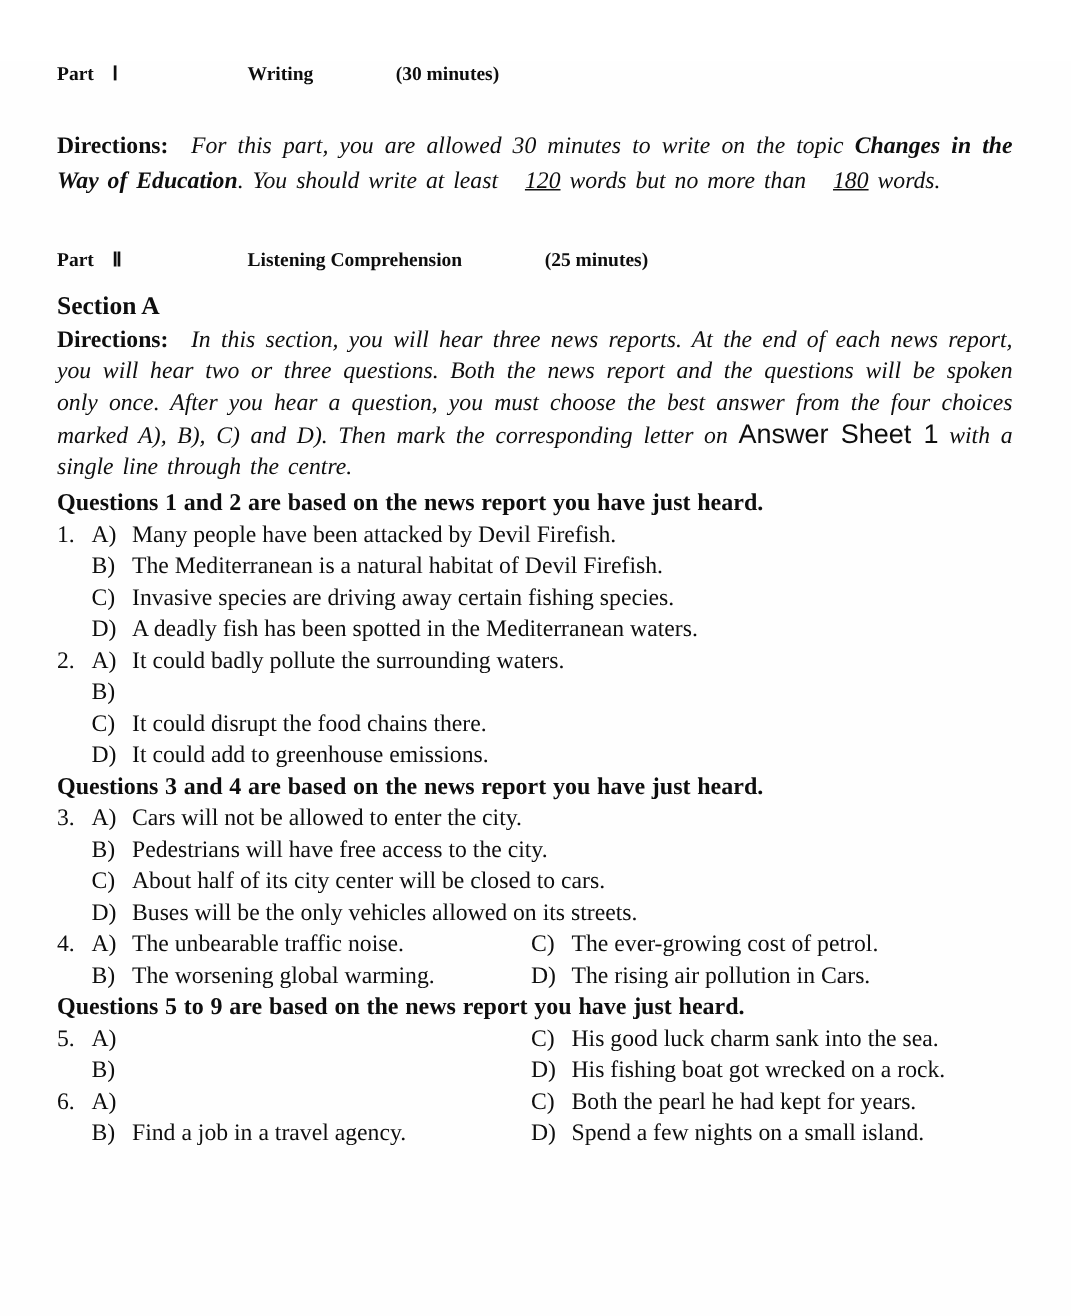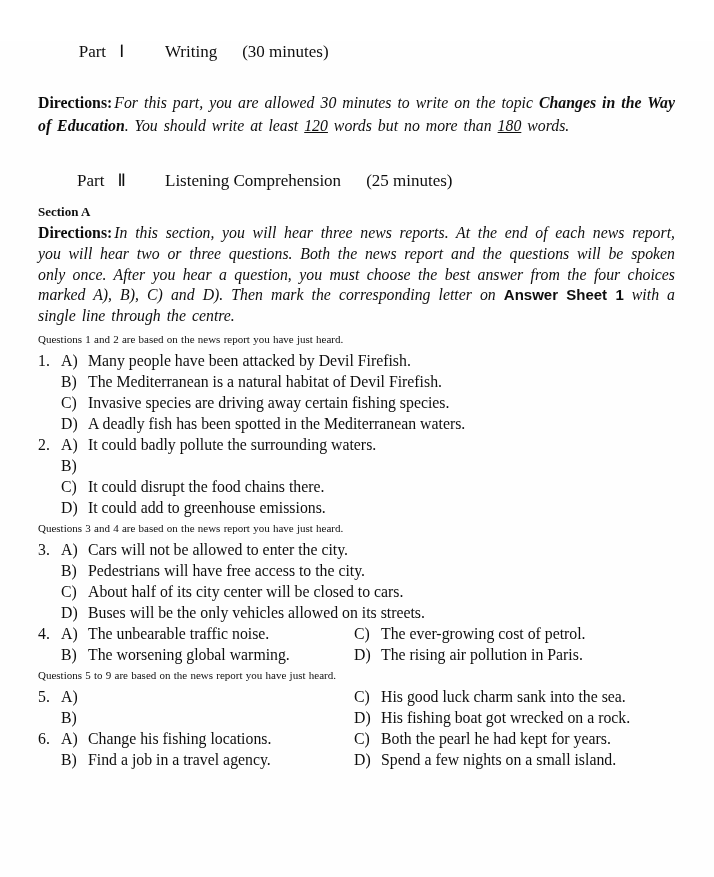--- a/index.html
+++ b/index.html
@@ -20,58 +20,57 @@
     margin-top:74px;
     text-align:center;
     font-size:29px;
     font-weight:bold;
     letter-spacing:0.5px;
     white-space:nowrap;
   }
   .part-heading {
     display:flex;
     align-items:baseline;
-    font-weight:normal;
-    font-size:17px;
-    text-align:center;
+    font-weight:bold;
+    font-size:13px;
   }
   .part-heading.p1 { margin-top:41px; }
   .part-heading.p2 { margin-top:33px; }
   .part-label { width:127px; flex-shrink:0; word-spacing:9px; }
-  .part-duration { margin-left:25px; }
+  .part-duration { margin-left:55px; }
   .directions {
     font-style:italic;
     font-size:15.8px;
     text-align:justify;
     word-spacing:2px;
   }
   .directions.d1 { margin-top:29px; line-height:23px; }
   .directions.d2 { margin-top:3px;  line-height:20.8px; }
   .dir-label {
     font-style:normal;
     font-weight:bold;
-    margin-right:2px;
+    margin-right:15px;
   }
   .topic { font-weight:bold; }
-  .u { text-decoration:underline; }
+  .u { text-decoration:underline;margin-left:12px; }
   .sheet {
     font-style:normal;
-    font-weight:bold;
+    font-weight:normal;
     font-family:"Liberation Sans", sans-serif;
-    font-size:15px;
+    font-size:18px;
   }
   .section-heading {
     margin-top:13px;
     font-weight:bold;
-    font-size:13px;
+    font-size:17px;
   }
   .qblock { margin-top:2px; font-size:15.8px; }
   .group-header {
-    font-weight:normal;
-    font-size:11px;
+    font-weight:bold;
+    font-size:16px;
     line-height:21px;
     word-spacing:0.5px;
   }
   .opt-line { display:flex; line-height:21px; white-space:nowrap; }
   .qnum   { width:23px; flex-shrink:0; }
   .letter { width:27px; flex-shrink:0; }
   .two-col {
     display:grid;
     grid-template-columns:316px auto;
     grid-auto-flow:column;
@@ -186,21 +185,21 @@
         <span class="qnum"></span>
         <span class="letter">B)</span>
         <span>The worsening global warming.</span>
       </div>
       <div class="opt-line">
         <span class="letter">C)</span>
         <span>The ever-growing cost of petrol.</span>
       </div>
       <div class="opt-line">
         <span class="letter">D)</span>
-        <span>The rising air pollution in Paris.</span>
+        <span>The rising air pollution in Cars.</span>
       </div>
     </div>
 
     <div class="group-header">Questions 5 to 9 are based on the news report you have just heard.</div>
 
     <div class="two-col">
       <div class="opt-line">
         <span class="qnum">5.</span>
         <span class="letter">A)</span>
       </div>
@@ -215,21 +214,20 @@
       <div class="opt-line">
         <span class="letter">D)</span>
         <span>His fishing boat got wrecked on a rock.</span>
       </div>
     </div>
 
     <div class="two-col">
       <div class="opt-line">
         <span class="qnum">6.</span>
         <span class="letter">A)</span>
-        <span>Change his fishing locations.</span>
       </div>
       <div class="opt-line">
         <span class="qnum"></span>
         <span class="letter">B)</span>
         <span>Find a job in a travel agency.</span>
       </div>
       <div class="opt-line">
         <span class="letter">C)</span>
         <span>Both the pearl he had kept for years.</span>
       </div>

